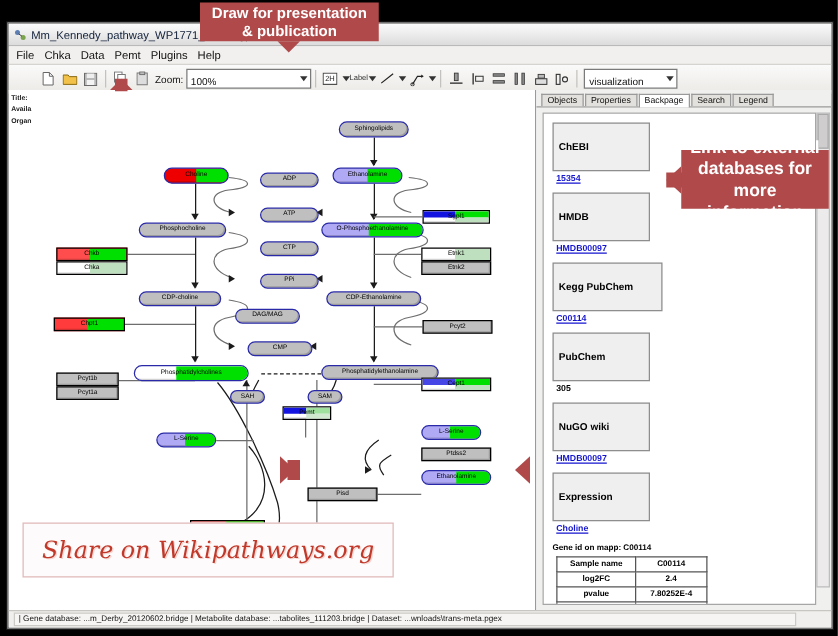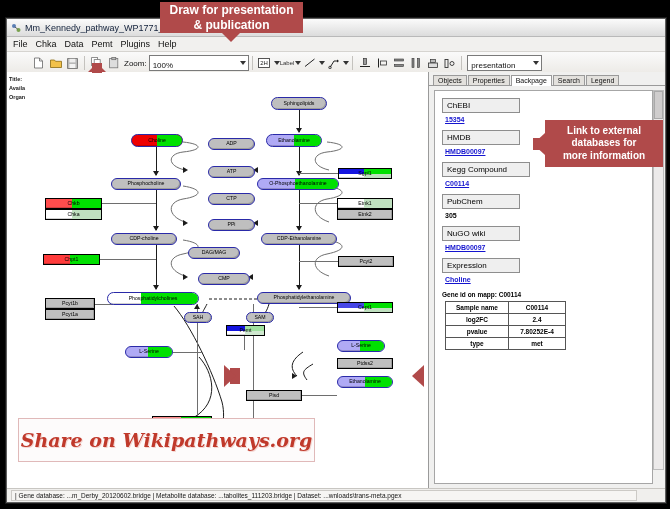--- a/index.html
+++ b/index.html
@@ -61,22 +61,22 @@
   
   .handle{position:absolute;width:4px;height:4px;background:#ffe400;border:1px solid #8a7a00;z-index:9;}
 
   
   .tabs{display:flex;height:13px;align-items:flex-end;padding-left:4px;border-bottom:1px solid #9a9a9a;
         background:#f0f0ef;}
   .tab{font-size:7px;padding:1px 4px 1px 4px;border:1px solid #9a9a9a;border-bottom:none;background:#e3e1dd;
        color:#111;margin-right:1px;}
   .tab.active{background:#fff;position:relative;top:1px;padding-bottom:2px;}
   .bp{position:absolute;left:5px;top:18px;right:12px;bottom:4px;background:#fff;border:1px solid #a6a6a6;overflow:hidden;}
-  .dbbox{margin:7px 0 0 7px;width:78px;border:1px solid #8e8e8e;background:#efefef;font-size:8px;font-weight:normal;
-         color:#000;padding:2px 4px;box-sizing:border-box;}
+  .dbbox{margin:7px 0 0 7px;width:78px;border:1px solid #8e8e8e;background:#efefef;font-size:8px;font-weight:bold;
+         color:#000;padding:14px 4px;box-sizing:border-box;}
   .dblink{margin:3px 0 0 10px;font-size:7px;color:#1414cf;text-decoration:underline;font-weight:bold;}
   .dbplain{margin:3px 0 0 10px;font-size:7px;color:#000;font-weight:bold;}
   .exph{margin:6px 0 0 6px;font-size:8.5px;font-weight:bold;color:#000;}
   .geneid{margin:8px 0 0 7px;font-size:6.5px;color:#000;font-weight:bold;}
   table.extbl{margin:3px 0 0 10px;border-collapse:collapse;}
   table.extbl td{border:1px solid #555;font-size:6.5px;text-align:center;padding:2px 3px;color:#000;font-weight:bold;
                  background:#fff;}
   .scrollv{position:absolute;right:1px;top:18px;bottom:18px;width:9px;background:#eceaea;border:1px solid #bdbdbd;}
   .scrollv .thumb{position:absolute;left:0;right:0;top:0;height:26px;background:#cfcdcd;border:1px solid #a9a9a9;}
 
@@ -93,21 +93,21 @@
   .cpt-dn{position:absolute;width:0;height:0;border-left:9px solid transparent;border-right:9px solid transparent;
           border-top:9px solid #b04a4a;z-index:40;}
   .cpt-up{position:absolute;width:0;height:0;border-left:9px solid transparent;border-right:9px solid transparent;
           border-bottom:9px solid #b04a4a;z-index:40;}
   .cpt-lf{position:absolute;width:0;height:0;border-top:11px solid transparent;border-bottom:11px solid transparent;
           border-right:12px solid #b04a4a;z-index:40;}
   .cpt-rt{position:absolute;width:0;height:0;border-top:11px solid transparent;border-bottom:11px solid transparent;
           border-left:12px solid #b04a4a;z-index:40;}
   .sharebox{position:absolute;left:18px;top:418px;width:295px;height:42px;background:#fdfbfb;border:1px solid #e0b9b9;
             display:flex;align-items:center;justify-content:center;z-index:40;}
-  .sharetxt{font-family:"DejaVu Serif",serif;font-style:italic;font-weight:bold;font-size:19px;color:#c0392b;
+  .sharetxt{font-family:"DejaVu Serif",serif;font-style:italic;font-weight:normal;font-size:19px;color:#c0392b;
             text-shadow:1px 1px 0 #f4d6d2;}
 </style>
 </head>
 <body>
 
 <div id="screen">
 
   <div id="appwin">
 
     <div class="titlebar">
@@ -241,21 +241,21 @@
       <div class="tbtn">
         <svg width="12" height="11" viewBox="0 0 12 11">
             <rect x="1" y="1.5" width="3" height="8" fill="none" stroke="#333" stroke-width="0.9"></rect>
             <circle cx="8" cy="5.5" r="2" fill="none" stroke="#333" stroke-width="0.9"></circle>
           </svg>
       </div>
 
       <div class="tsep"></div>
 
       <div class="combo" style="width:70px;margin-left:2px;">
-        <span>presentation</span>
+        <span>visualization</span>
         <span class="arrow"></span>
       </div>
     </div>
 
     <div class="workarea">
 
       <div class="canvaswrap">
 
         <div class="infolbl" style="left:2px;top:4px;">Title:</div>
         <div class="infolbl" style="left:2px;top:13px;">Availa</div>
@@ -498,21 +498,21 @@
         </div>
 
         <div class="bp">
 
           <div class="dbbox">ChEBI</div>
           <div class="dblink">15354</div>
 
           <div class="dbbox">HMDB</div>
           <div class="dblink">HMDB00097</div>
 
-          <div class="dbbox" style="width:88px;">Kegg Compound</div>
+          <div class="dbbox" style="width:88px;">Kegg PubChem</div>
           <div class="dblink">C00114</div>
 
           <div class="dbbox">PubChem</div>
           <div class="dbplain">305</div>
 
           <div class="dbbox">NuGO wiki</div>
           <div class="dblink">HMDB00097</div>
 
           <div class="dbbox">Expression</div>
           <div class="dblink">Choline</div>
@@ -554,21 +554,21 @@
 
   </div>
 
   <div class="callout" style="left:160px;top:2px;width:143px;height:31px;white-space:pre-line;">Draw for presentation
 &amp; publication</div>
   <div class="cpt-dn" style="left:222px;top:33px;"></div>
 
   <div class="cpt-up" style="left:88px;top:63px;"></div>
   <div style="position:absolute;left:92px;top:63px;width:10px;height:10px;background:#b04a4a;z-index:39;"></div>
 
-  <div class="callout" style="left:545px;top:120px;width:118px;height:47px;white-space:pre-line;font-size:10px;">Link  to external
+  <div class="callout" style="left:545px;top:120px;width:118px;height:47px;white-space:pre-line;font-size:14px;">Link  to external
 databases  for
 more information</div>
   <div class="cpt-lf" style="left:533px;top:133px;"></div>
   <div style="position:absolute;left:533px;top:138px;width:14px;height:12px;background:#b04a4a;z-index:39;"></div>
 
   <div class="cpt-rt" style="left:224px;top:365px;"></div>
   <div style="position:absolute;left:230px;top:368px;width:10px;height:16px;background:#b04a4a;z-index:39;"></div>
   <div class="cpt-lf" style="left:412px;top:365px;"></div>
 
   <div class="sharebox">

